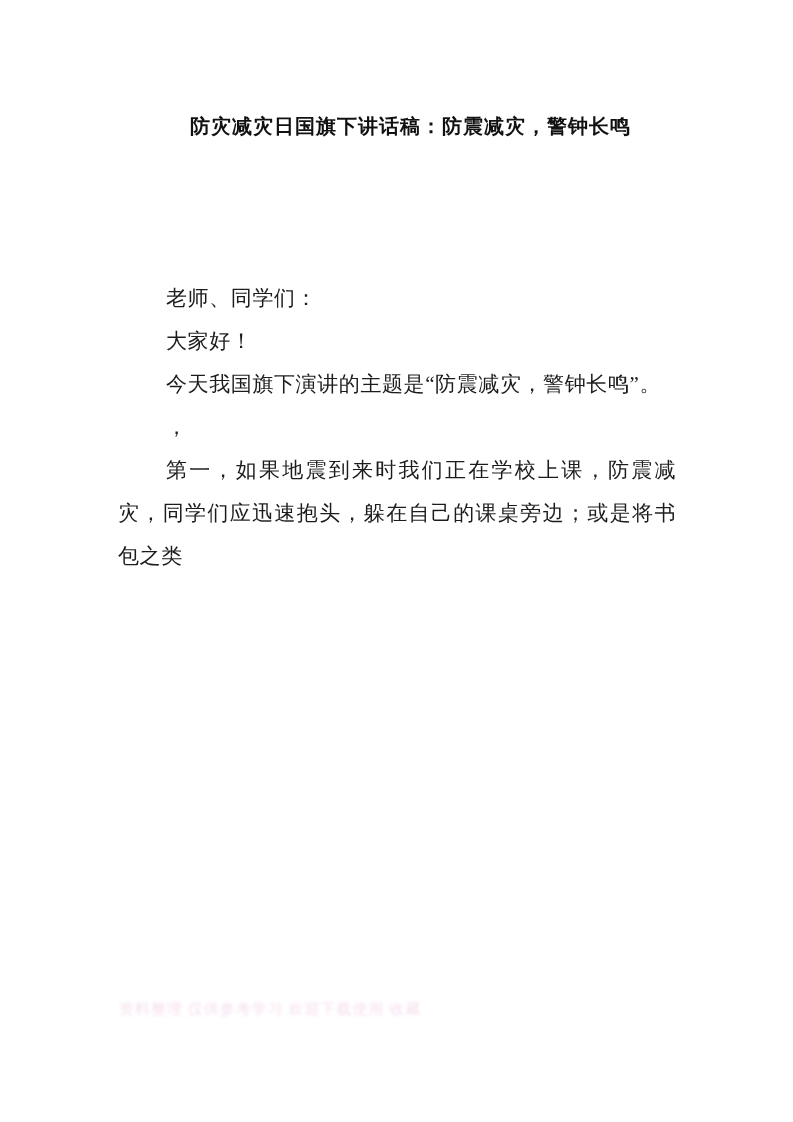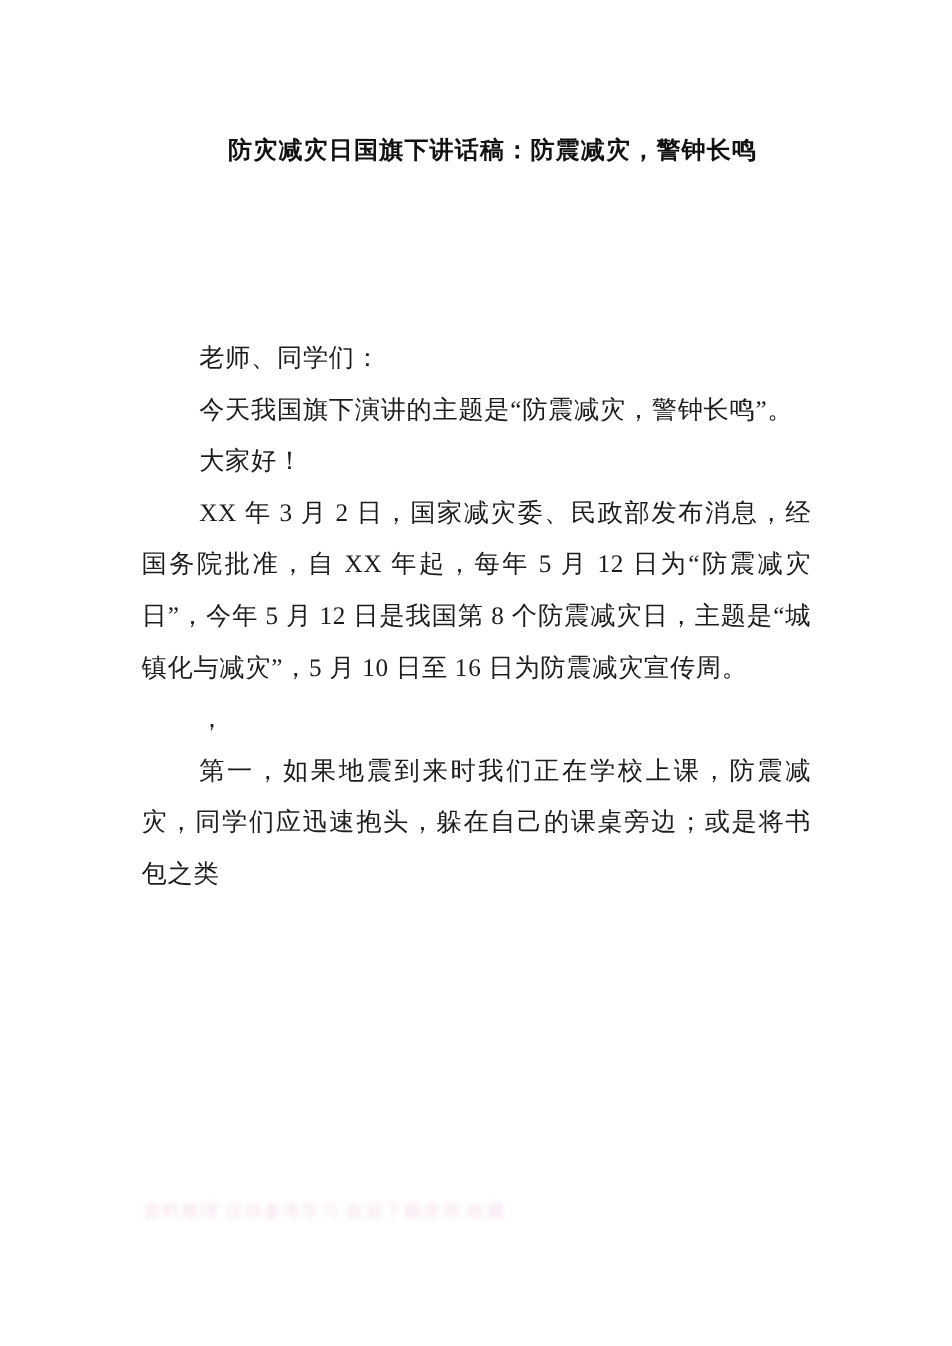--- a/index.html
+++ b/index.html
@@ -60,22 +60,21 @@
 </style>
 </head>
 <body>
 
 <div class="page">
 
   <h1 class="doc-title">防灾减灾日国旗下讲话稿：防震减灾，警钟长鸣</h1>
 
   <div class="doc-body">
     <p>老师、同学们：</p>
+    <p>大家好！</p>
     <p>今天我国旗下演讲的主题是“防震减灾，警钟长鸣”。</p>
-    <p>大家好！</p>
-    <p>XX 年 3 月 2 日，国家减灾委、民政部发布消息，经国务院批准，自 XX 年起，每年 5 月 12 日为“防震减灾日”，今年 5 月 12 日是我国第 8 个防震减灾日，主题是“城镇化与减灾”，5 月 10 日至 16 日为防震减灾宣传周。</p>
     <p>，</p>
     <p>第一，如果地震到来时我们正在学校上课，防震减灾，同学们应迅速抱头，躲在自己的课桌旁边；或是将书包之类</p>
   </div>
 
   <div class="watermark">资料整理 仅供参考学习 欢迎下载使用 收藏</div>
 
 </div>
 
 </body></html>

